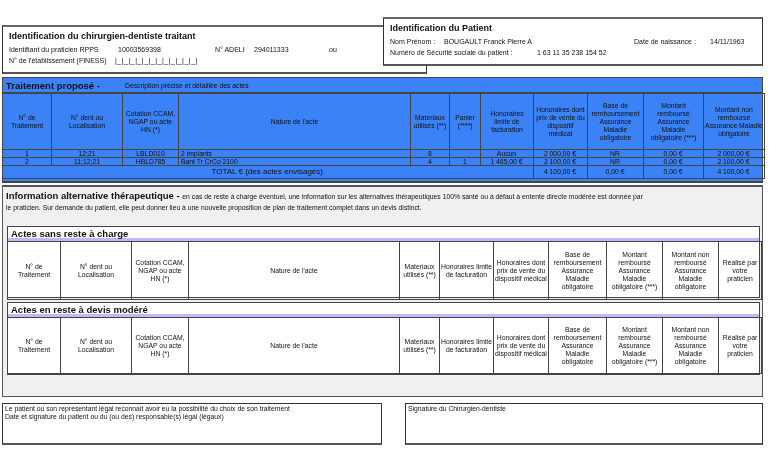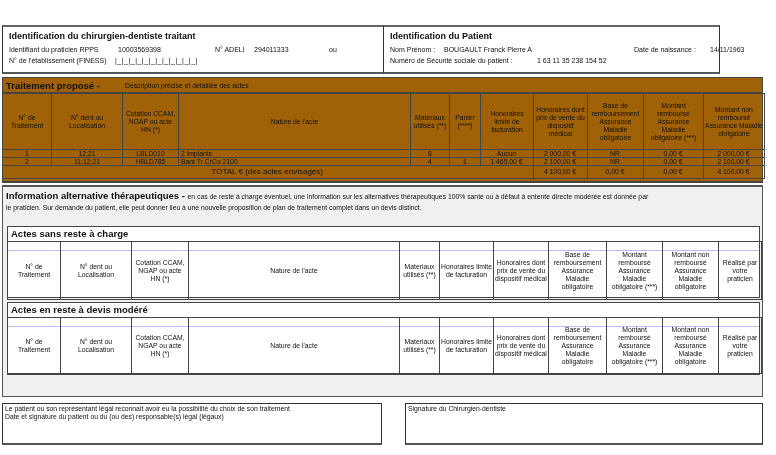--- a/index.html
+++ b/index.html
@@ -5,61 +5,61 @@
   * { box-sizing: border-box; margin: 0; padding: 0; }
   html, body { width: 776px; height: 455px; background: #ffffff; overflow: hidden; }
   body { font-family: "Liberation Sans", sans-serif; color: #111; font-size: 7px; position: relative; }
 
   
   .idbox { position: absolute; border: 1px solid #333; border-top: 2px solid #666; border-bottom: 2px solid #555; background: #fff; }
   .idbox .title { font-weight: bold; font-size: 9px; position: absolute; left: 6px; top: 4px; }
   .idbox .ln { position: absolute; font-size: 7px; white-space: nowrap; }
 
   
-  .tp { position: absolute; left: 2px; top: 77px; width: 761px; height: 106px; border: 1px solid #444; border-bottom: 2px solid #444; background: #a16207; }
+  .tp { position: absolute; left: 2px; top: 77px; width: 761px; height: 106px; border: 1px solid #444; border-bottom: 2px solid #444; background: #3b82f6; }
   .tp-head { position: absolute; left: 0; top: 0; width: 100%; height: 15px; border-bottom: 1px solid #444; }
   .tp-head .t1 { position: absolute; left: 3px; top: 2px; font-weight: bold; font-size: 9.5px; }
   .tp-head .t2 { position: absolute; left: 122px; top: 4px; font-size: 6.8px; }
 
   table.grid { border-collapse: collapse; position: absolute; table-layout: fixed; }
   table.grid td, table.grid th { border: 1px solid #444; font-weight: normal; font-size: 6.8px; line-height: 8px; text-align: center; vertical-align: middle; overflow: hidden; white-space: normal; padding: 0 1px; }
   table.grid tr.data td { height: 8px; line-height: 7px; font-size: 6.8px; }
   td.r { text-align: right; padding-right: 2px !important; }
   td.l { text-align: left !important; padding-left: 2px !important; }
   td.b { font-weight: bold; }
 
   
   .ia { position: absolute; left: 2px; top: 185px; width: 761px; height: 212px; border: 1px solid #555; border-top: 2px solid #555; background: #f0f0f0; }
   .ia .t1 { position: absolute; left: 3px; top: 3px; font-size: 9.5px; font-weight: bold; white-space: nowrap; }
   .ia .t1 span.small { font-size: 6.8px; font-weight: normal; }
   .ia .t2 { position: absolute; left: 3px; top: 17px; font-size: 6.8px; white-space: nowrap; }
 
   .sub { position: absolute; left: 4px; width: 753px; border: 1px solid #444; background: #fff; }
   .sub .stitle { position: absolute; left: 3px; top: 1px; font-size: 9.5px; font-weight: bold; }
-  .sub .shead { position: absolute; left: 0; top: 0; width: 100%; height: 24px; border-bottom: 1px solid #c4b5fd; }
+  .sub .shead { position: absolute; left: 0; top: 0; width: 100%; height: 14px; border-bottom: 3px solid #c4b5fd; }
 
   
   .sig { position: absolute; border: 1px solid #333; border-bottom: 2px solid #555; background: #fff; }
   .sig .ln { position: absolute; left: 2px; font-size: 6.8px; white-space: nowrap; }
 </style>
 </head>
 <body>
 
 <div class="idbox" style="left:2px; top:25px; width:425px; height:49px;">
   <div class="title">Identification du chirurgien-dentiste traitant</div>
   <div class="ln" style="left:6px; top:19px;">Identifiant du praticien RPPS</div>
   <div class="ln" style="left:115px; top:19px;">10003569398</div>
   <div class="ln" style="left:212px; top:19px;">N° ADELI</div>
   <div class="ln" style="left:251px; top:19px;">294011333</div>
   <div class="ln" style="left:326px; top:19px;">ou</div>
   <div class="ln" style="left:6px; top:30px;">N° de l'établissement (FINESS)</div>
   <div class="ln" style="left:112px; top:30px; letter-spacing:0.5px;">|_|_|_|_|_|_|_|_|_|_|_|_|</div>
 </div>
 
-<div class="idbox" style="left:383px; top:25px; width:337px; height:49px;">
+<div class="idbox" style="left:383px; top:17px; width:380px; height:49px;">
   <div class="title">Identification du Patient</div>
   <div class="ln" style="left:6px; top:19px;">Nom Prénom :</div>
   <div class="ln" style="left:60px; top:19px;">BOUGAULT Franck Pierre A</div>
   <div class="ln" style="left:250px; top:19px;">Date de naissance :</div>
   <div class="ln" style="left:326px; top:19px;">14/11/1963</div>
   <div class="ln" style="left:6px; top:30px;">Numéro de Sécurité sociale du patient :</div>
   <div class="ln" style="left:153px; top:30px;">1 63 11 35 238 154 52</div>
 </div>
 
 <div class="tp">
@@ -127,21 +127,21 @@
       <td class="r b">0,00 €</td>
       <td class="r b">0,00 €</td>
       <td class="r b">4 100,00 €</td>
     </tr>
   </tbody>
     </table>
 </div>
 
 <div class="ia">
   <div class="t1">
-    <span>Information alternative thérapeutiques -</span>
+    <span>Information alternative thérapeutique -</span>
     <span class="small">en cas de reste à charge éventuel, une information sur les alternatives thérapeutiques 100% santé ou à défaut à entente directe modérée est donnée par</span>
   </div>
   <div class="t2">le praticien. Sur demande du patient, elle peut donner lieu à une nouvelle proposition de plan de traitement complet dans un devis distinct.</div>
 
   <div class="sub" style="top:39px; height:72px;">
     <div class="shead">
       <span class="stitle">Actes sans reste à charge</span>
     </div>
     <table class="grid" style="left:-1px; top:14px; width:754px;">
       <colgroup>

